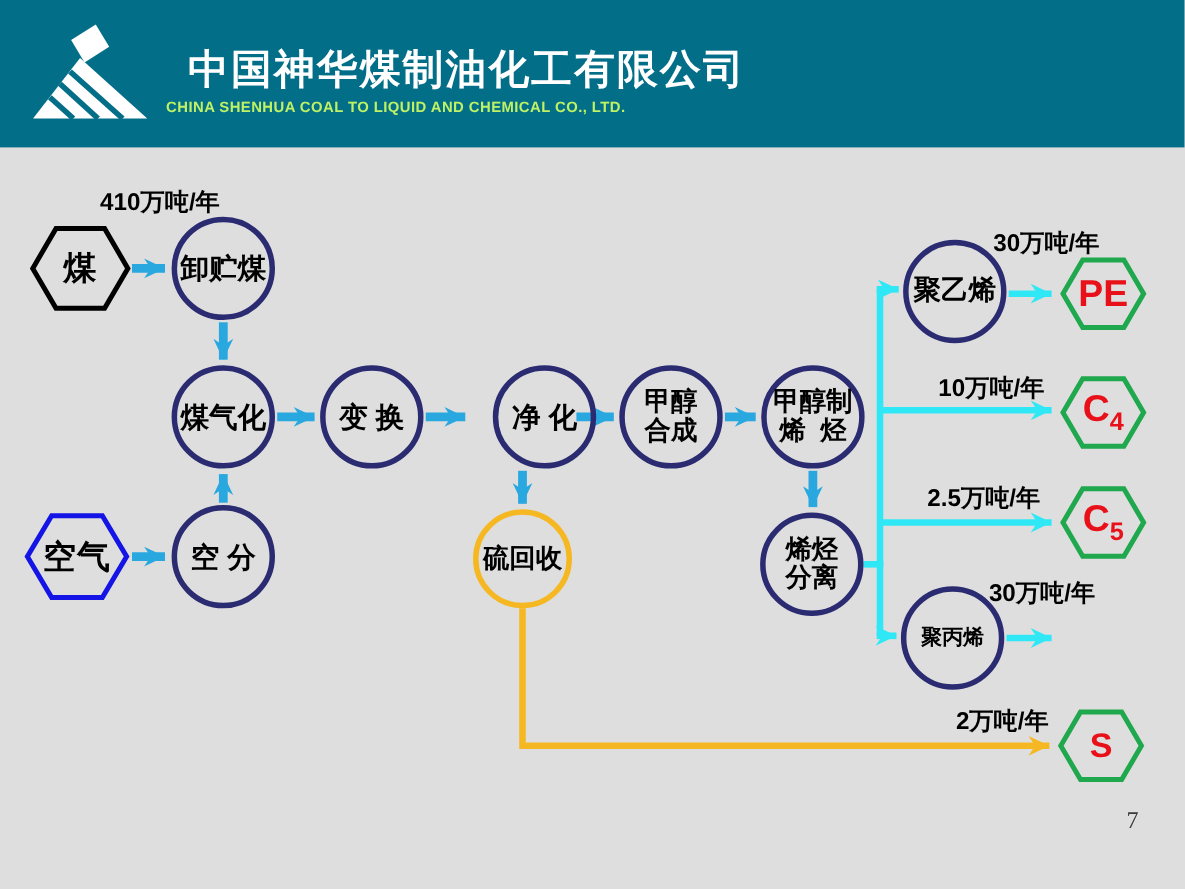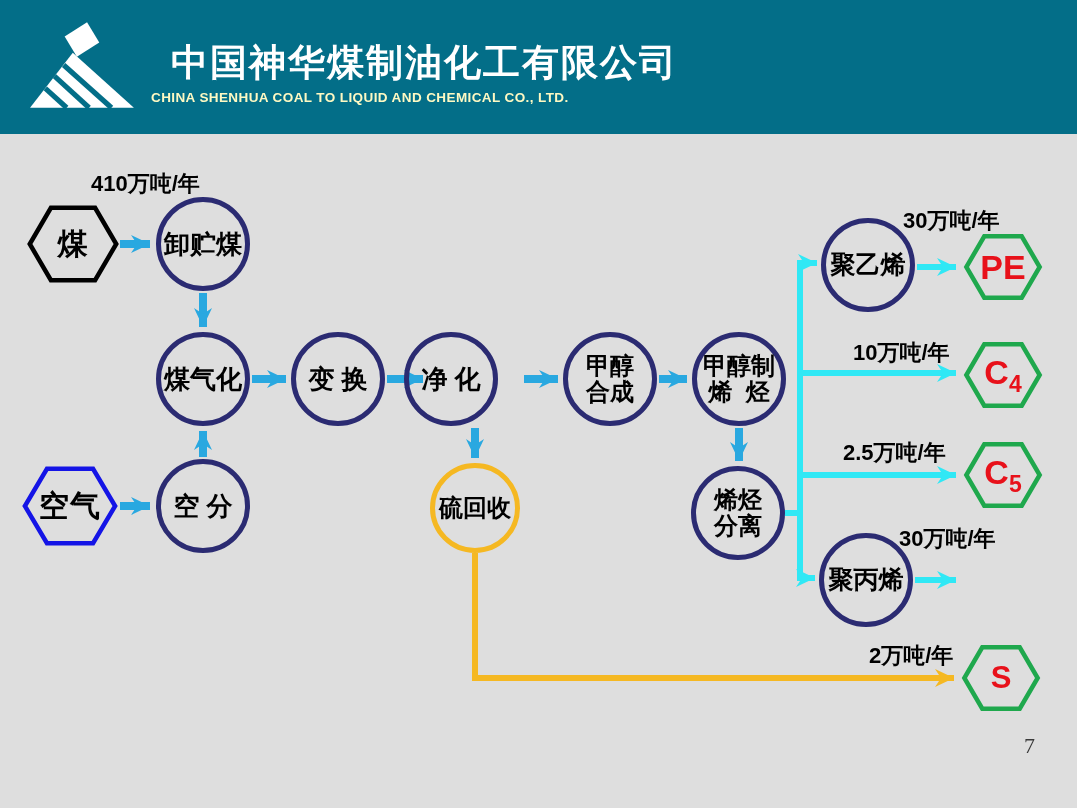--- a/index.html
+++ b/index.html
@@ -9,21 +9,21 @@
   }
   *{margin:0;padding:0;box-sizing:border-box;}
   html,body{width:1077px;height:808px;overflow:hidden;}
   body{background:var(--slide-bg);font-family:"Liberation Sans","DejaVu Sans",sans-serif;position:relative;}
   .slide{position:absolute;inset:0;width:1077px;height:808px;}
 
   
   .header{position:absolute;left:0;top:0;width:1077px;height:134px;background:var(--header-teal);}
   .logo{position:absolute;left:28px;top:10px;width:112px;height:112px;}
   .title-zh{position:absolute;left:150px;top:38px;color:#fff;font-size:37px;font-weight:bold;letter-spacing:2px;white-space:nowrap;margin-left:21px;}
-  .title-en{position:absolute;left:151px;top:90px;color:#fef9c3;font-size:13.5px;font-weight:bold;letter-spacing:.4px;white-space:nowrap;}
+  .title-en{position:absolute;left:151px;top:90px;color:#bef264;font-size:13.5px;font-weight:bold;letter-spacing:.4px;white-space:nowrap;}
 
   
   svg.connectors{position:absolute;left:0;top:0;z-index:1;}
   .ln-blue{stroke:var(--flow-arrow-blue);stroke-width:8;fill:none;}
   .ln-cyan{stroke:var(--product-line-cyan);stroke-width:6;fill:none;}
   .ln-yellow{stroke:var(--sulfur-line-yellow);stroke-width:6;fill:none;}
   .ah-blue{fill:var(--flow-arrow-blue);} .ah-cyan{fill:var(--product-line-cyan);} .ah-yellow{fill:var(--sulfur-line-yellow);}
 
   
   .circle-node{position:absolute;width:94px;height:94px;border:5px solid var(--process-ring);border-radius:50%;
@@ -117,21 +117,21 @@
   </div>
   <div class="circle-node" style="left:156px;top:332px;">
     <span>煤气化</span>
   </div>
   <div class="circle-node" style="left:156px;top:459px;">
     <span>空 分</span>
   </div>
   <div class="circle-node" style="left:291px;top:332px;">
     <span>变 换</span>
   </div>
-  <div class="circle-node" style="left:404px;top:332px;text-align:center;">
+  <div class="circle-node" style="left:448px;top:332px;text-align:center;">
     <span>净 化</span>
   </div>
   <div class="circle-node" style="left:563px;top:332px;">
     <span class="nl">甲醇</span>
     <span class="nl">合成</span>
   </div>
   <div class="circle-node" style="left:692px;top:332px;">
     <span class="nl">甲醇制</span>
     <span class="nl">烯  烃</span>
   </div>
@@ -139,21 +139,21 @@
     <span style="font-size:24px;">硫回收</span>
   </div>
   <div class="circle-node" style="left:691px;top:466px;">
     <span class="nl">烯烃</span>
     <span class="nl">分离</span>
   </div>
   <div class="circle-node" style="left:821px;top:218px;">
     <span style="font-size:25px;">聚乙烯</span>
   </div>
   <div class="circle-node" style="left:819px;top:533px;">
-    <span style="font-size:25px;">聚丙烯</span>
+    <span style="font-size:19px;">聚丙烯</span>
   </div>
 
   <div class="hex hex-product" style="left:964px;top:234px;width:78px;height:66px;">
     <svg viewBox="0 0 100 84" preserveAspectRatio="none">
         <polygon points="26,3 74,3 97,42 74,81 26,81 3,42" vector-effect="non-scaling-stroke"></polygon>
       </svg>
     <span class="hx-label">PE</span>
   </div>
   <div class="hex hex-product" style="left:964px;top:342px;width:78px;height:66px;">
     <svg viewBox="0 0 100 84" preserveAspectRatio="none">

